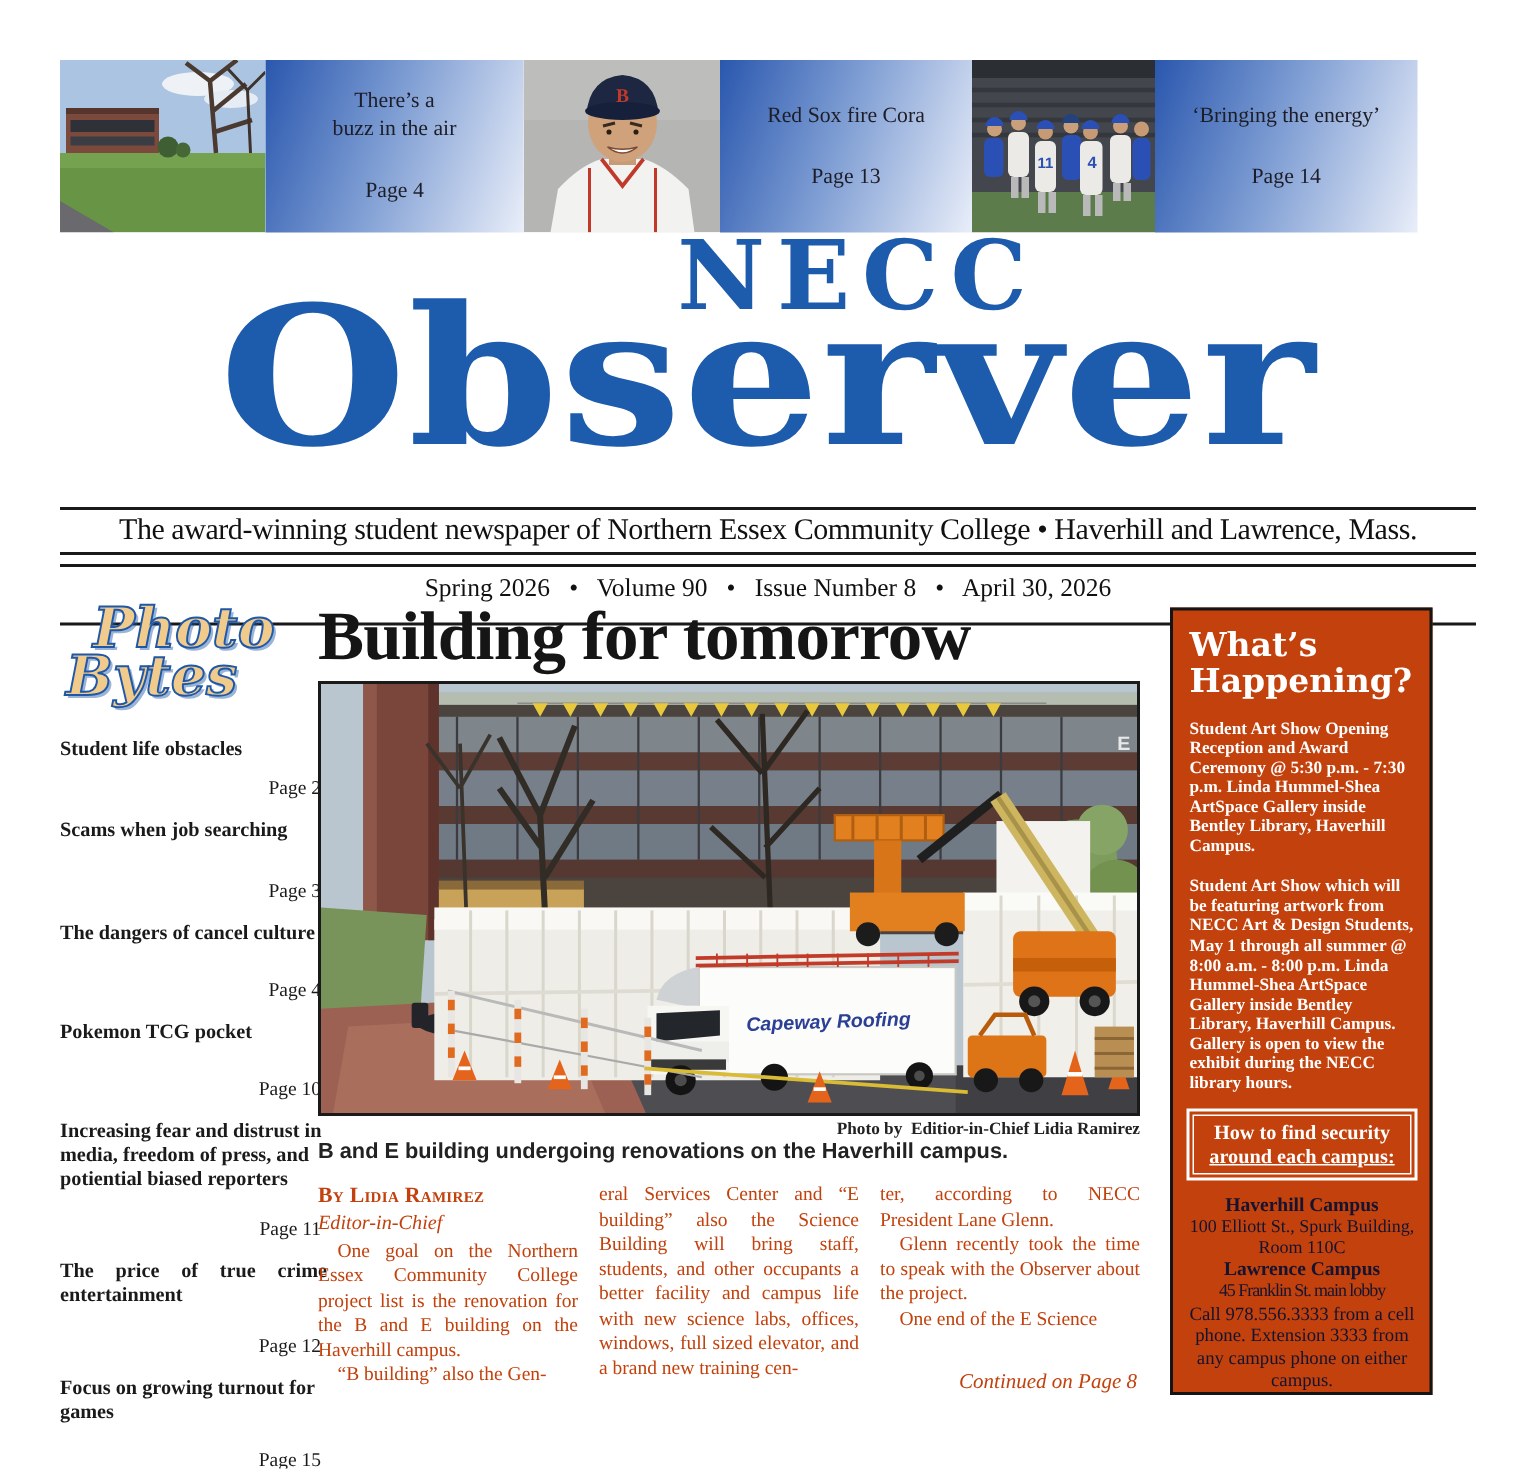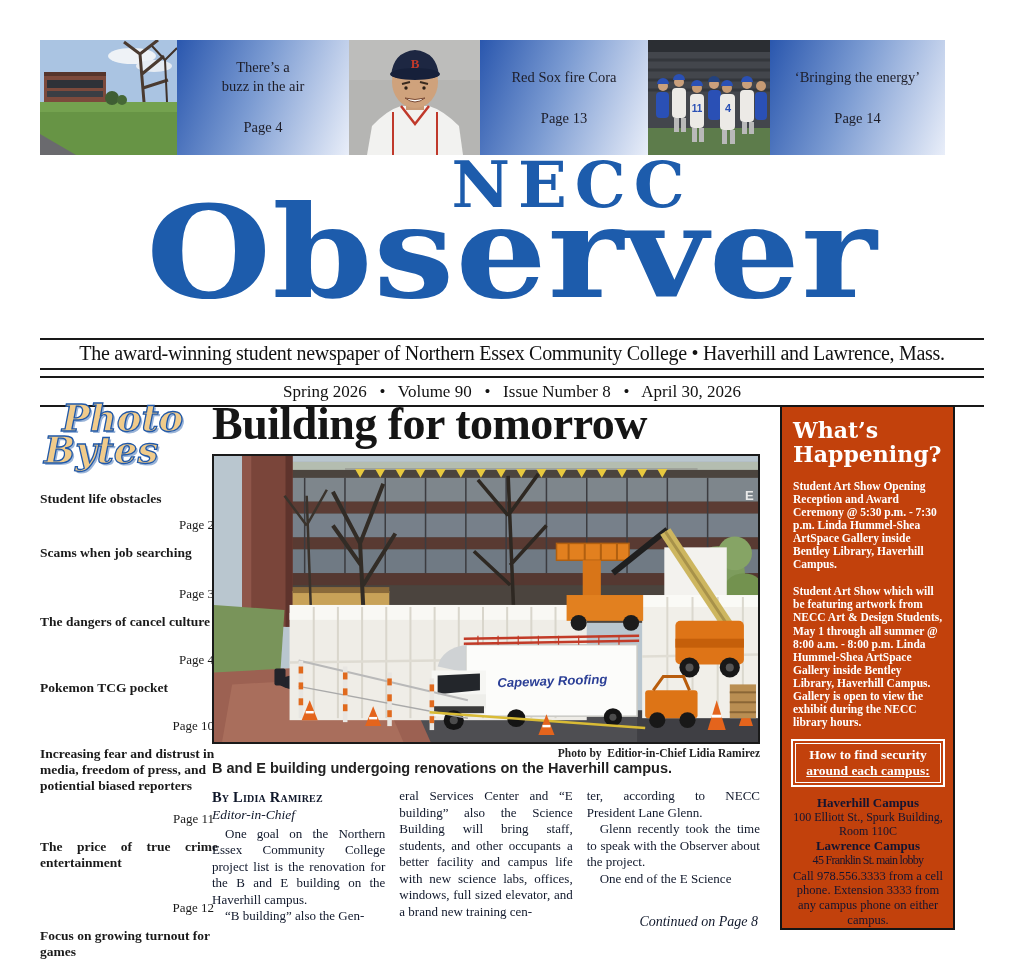--- a/index.html
+++ b/index.html
@@ -29,21 +29,21 @@
   }
   .rules{position:absolute;left:40px;top:338px;width:944px;}
   .rule{height:2px;background:#191919;}
   .rule.thin{height:1.5px;}
   .tagline{
     text-align:center;font-size:20px;letter-spacing:-0.3px;color:#111;
     padding:2px 0 3px 0;
   }
   .dategap{height:6px;}
   .dateline{
-    text-align:center;font-size:17px;color:#111;padding:4px 0 3px 0;white-space:pre;
+    text-align:center;font-size:17px;color:#111;padding:4px 0 13px 0;white-space:pre;
   }
   
   .sidebar-left{position:absolute;left:40px;top:404px;width:178px;}
   .nb-logo{
     font-family:"DejaVu Serif","Liberation Serif",serif;font-style:italic;font-weight:bold;
     color:#f0cb8b;-webkit-text-stroke:1.3px #2058a8;
     text-shadow:2px 2px 0 rgba(32,88,168,.45);
     font-size:37px;line-height:.8;margin-bottom:26px;
   }
   .nb-logo .nb-l1{margin-left:22px;display:block;}
@@ -54,21 +54,21 @@
   
   .main-col{position:absolute;left:212px;top:401px;width:548px;}
   .headline{
     font-weight:bold;font-size:46px;line-height:1;margin:0 0 7px 0;color:#151515;
     font-family:"Liberation Serif",serif;letter-spacing:-0.5px;
   }
   .story-photo{width:544px;height:286px;border:2px solid #1a1a1a;overflow:hidden;background:#b9c6cf;}
   .photo-credit{text-align:right;font-weight:bold;font-size:11.5px;margin-top:3px;white-space:pre;color:#222;}
   .photo-caption{font-family:"Liberation Sans",sans-serif;font-weight:bold;font-size:14.5px;margin-top:1px;color:#222;}
   .story-cols{display:flex;gap:14px;margin-top:12px;}
-  .story-col{flex:1;font-size:13px;line-height:1.27;text-align:justify;color:#0f172a;}
+  .story-col{flex:1;font-size:13px;line-height:1.27;text-align:justify;color:#c2410c;}
   .byline{font-variant:small-caps;font-weight:bold;font-size:14.5px;letter-spacing:.2px;}
   .byrole{font-style:italic;font-size:13.5px;margin-bottom:2px;}
   .story-col p{margin:0;}
   .story-col p.ind{text-indent:13px;}
   .continued{font-style:italic;font-size:14px;text-align:right;margin-top:26px;padding-right:2px;}
   
   .sidebar-right{
     position:absolute;left:780px;top:405px;width:175px;height:525px;box-sizing:border-box;
     background:#c2410c;border:2px solid #151515;padding:12px 10px 8px 11px;color:#ffffff;
   }
@@ -225,21 +225,21 @@
   <div>
     <div class="nb-item-title">Pokemon TCG pocket</div>
     <div class="nb-item-page" style="margin-top:22px">Page 10</div>
   </div>
   <div>
     <div class="nb-item-title">Increasing fear and distrust in media, freedom of press, and potiential biased reporters</div>
     <div class="nb-item-page" style="margin-top:16px">Page 11</div>
   </div>
   <div>
     <div class="nb-item-title justified">The price of true crime entertainment</div>
-    <div class="nb-item-page" style="margin-top:29px">Page 12</div>
+    <div class="nb-item-page" style="margin-top:18px">Page 12</div>
   </div>
   <div>
     <div class="nb-item-title">Focus on growing turnout for games</div>
     <div class="nb-item-page" style="margin-top:16px">Page 15</div>
   </div>
 
 </div>
 
 <div class="main-col">
   <h1 class="headline">Building for tomorrow</h1>

